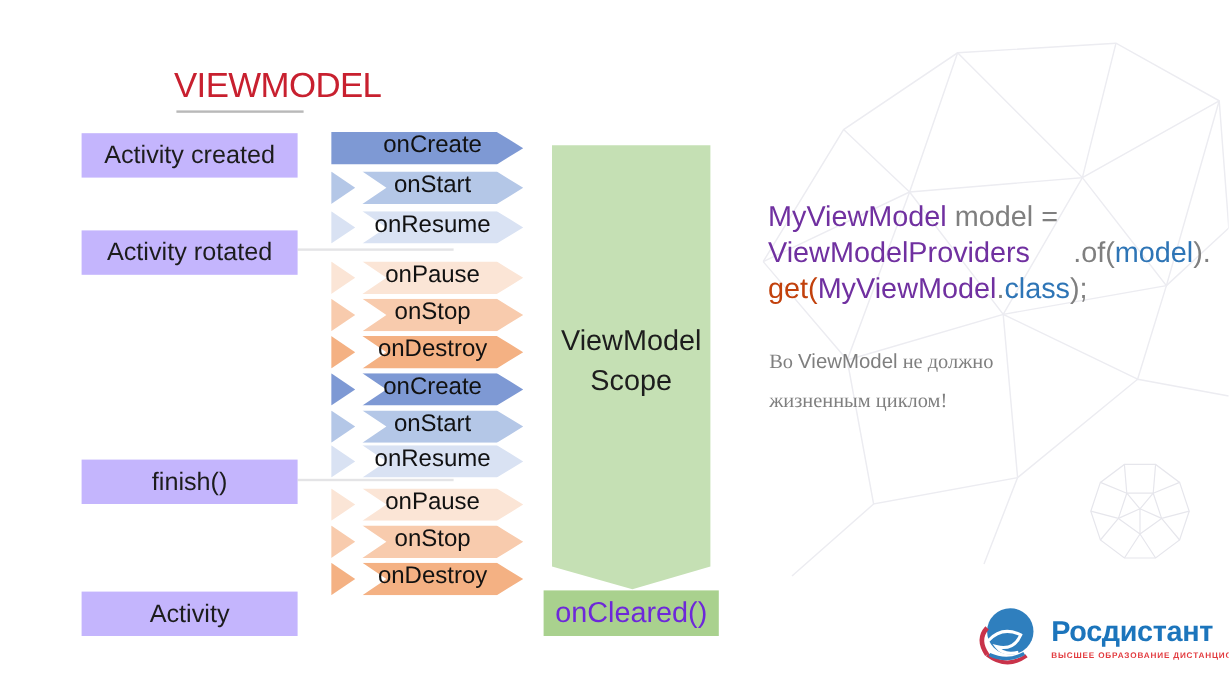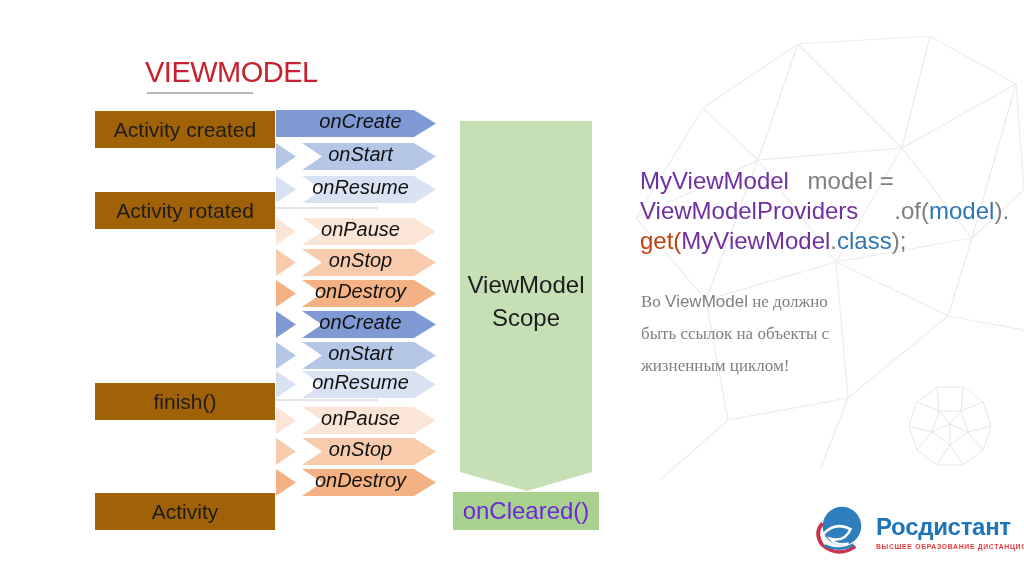--- a/index.html
+++ b/index.html
@@ -7,26 +7,26 @@
     position:relative;width:1024px;height:574px;overflow:hidden;background:#ffffff;
     font-family:"Liberation Sans",sans-serif;
   }
   svg.mesh{position:absolute;left:0;top:0;pointer-events:none;}
   .title{
     position:absolute;left:145px;top:56px;font-size:29px;letter-spacing:-0.5px;
     color:#C8202F;font-weight:500;
   }
   .title-underline{position:absolute;left:147px;top:92px;width:106px;height:2px;background:#b9b9b9;}
   .state-box{
-    position:absolute;left:68px;width:180px;height:37px;background:#a16207;
+    position:absolute;left:68px;width:180px;height:37px;background:#c4b5fd;
     display:flex;align-items:center;justify-content:center;
-    font-size:21px;color:#1c1c1c;margin-left:27px;
+    font-size:21px;color:#1c1c1c;
   }
   .connector{position:absolute;left:248px;width:130px;height:2px;background:#e4e4e6;}
-  .arrow{position:absolute;left:276px;width:161px;height:23px;font-style:italic;}
+  .arrow{position:absolute;left:276px;width:161px;height:23px;}
   .arrow svg{position:absolute;left:0;top:0;}
   .arrow .label{
     position:absolute;inset:0;display:flex;align-items:center;justify-content:center;
     padding-left:8px;font-size:20px;color:#111;
   }
   .scope-shape{position:absolute;left:458px;top:120px;width:136px;height:374px;}
   .scope-label{
     position:absolute;left:458px;top:268px;width:136px;text-align:center;
     font-size:24px;line-height:33px;color:#1d1d1d;
   }
@@ -170,28 +170,27 @@
       <polygon id="scope-poly" points="2,1 134,1 134,352 69,371 2,352" fill="#C5E0B4"></polygon>
     </svg>
   </div>
   <div class="scope-label">
     <div>ViewModel</div>
     <div>Scope</div>
   </div>
   <div class="cleared-box" id="cleared-box" style="background: rgb(169, 209, 142);">onCleared()</div>
 
   <div class="code-block" id="code-block">
-      <div><span style="color: rgb(112, 48, 160);">MyViewModel</span><span style="color: rgb(127, 127, 127); padding-left: 12px;"> model =</span></div>
+      <div><span style="color: rgb(112, 48, 160);">MyViewModel</span><span style="color: rgb(127, 127, 127);"> model =</span></div>
       <div><span style="color: rgb(112, 48, 160);">ViewModelProviders</span><span style="color: rgb(127, 127, 127); margin-left: 36px;">.of(</span><span style="color: rgb(46, 117, 182);">model</span><span style="color: rgb(127, 127, 127);">).</span></div>
       <div><span style="color: #c2410c;">get(</span><span style="color: rgb(112, 48, 160);">MyViewModel</span><span style="color: rgb(127, 127, 127);">.</span><span style="color: rgb(46, 117, 182);">class</span><span style="color: rgb(127, 127, 127);">);</span></div>
     </div>
 
   <div class="note-block" id="note-block">
       <div><span>Во </span><span class="sans">ViewModel</span><span> не должно</span></div>
-      <div><span>быть ссылок на объекты с</span></div>
       <div><span>жизненным циклом!</span></div>
     </div>
 
   <div class="logo">
     <svg width="58" height="58" viewBox="0 0 60 60">
       <circle cx="33" cy="25" r="20" fill="#2F7FBE"></circle>
       <path d="M13 22 Q 4 32 13 45" stroke="#C9334A" stroke-width="4" fill="none"></path>
       <path d="M13 45 Q 30 58 47 46" stroke="#C9334A" stroke-width="3.4" fill="none"></path>
       <path d="M14 33 Q 26 20 42 28 Q 36 42 21 38 Q 27 46 40 43" stroke="#ffffff" stroke-width="2.6" fill="none"></path>
       <path d="M15 45 Q 31 52 45 44" stroke="#2F7FBE" stroke-width="3" fill="none"></path>

